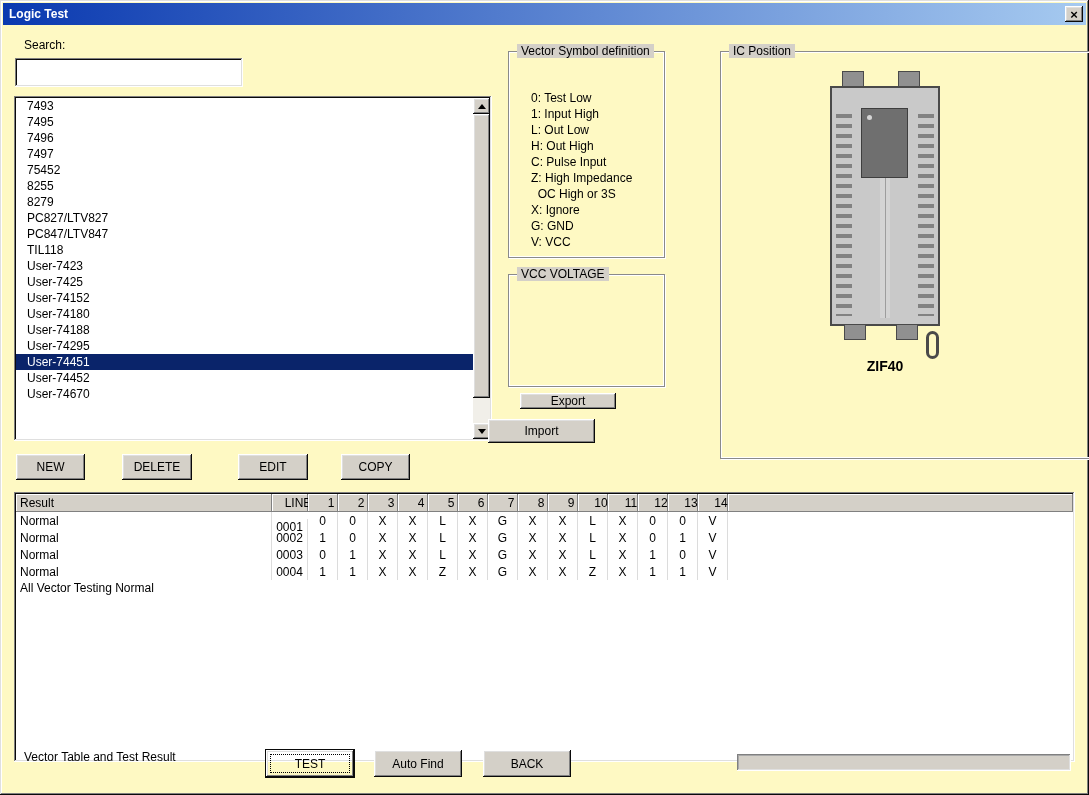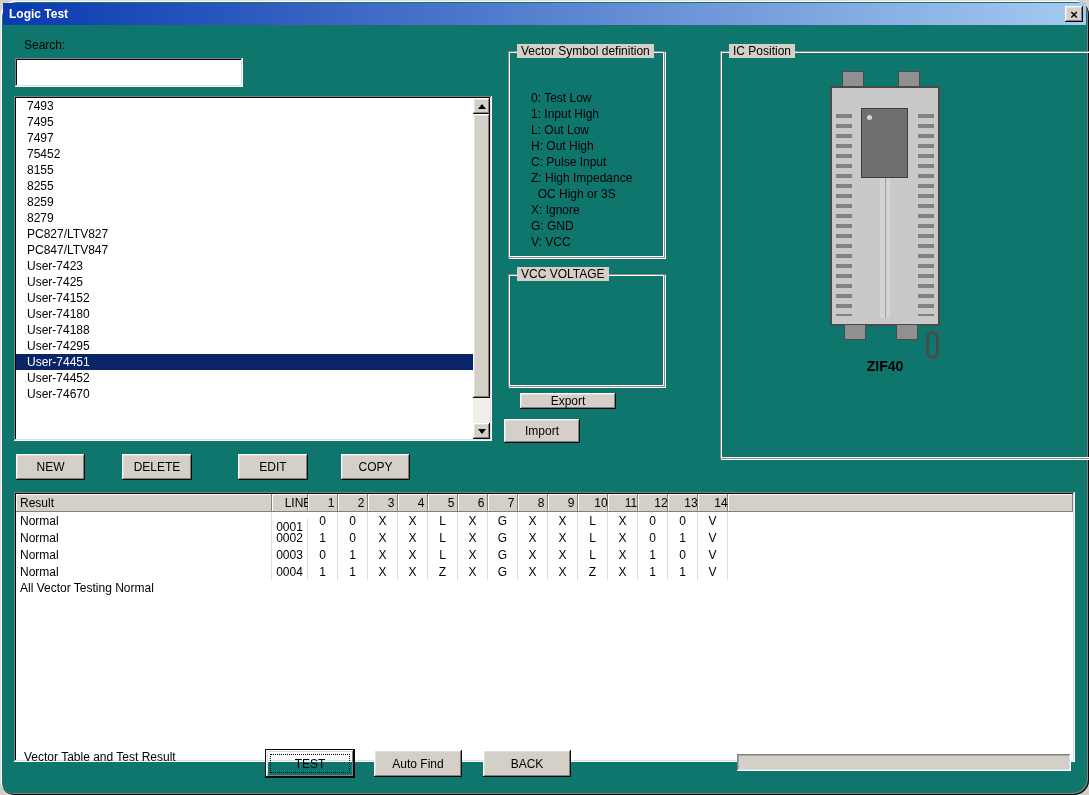--- a/index.html
+++ b/index.html
@@ -4,22 +4,22 @@
 <style>
   * { box-sizing: border-box; margin: 0; padding: 0; }
   html,body { width:1089px; height:795px; overflow:hidden; }
   body { font-family:"Liberation Sans", sans-serif; font-size:12px; color:#000; background:#d4d0c8; position:relative; }
 
   .bevel-out { background:#d4d0c8;
     box-shadow: inset -1px -1px 0 #0a0a0a, inset 1px 1px 0 #ffffff, inset -2px -2px 0 #808080, inset 2px 2px 0 #dfdfdf; }
   .bevel-in { background:#ffffff;
     box-shadow: inset -1px -1px 0 #ffffff, inset 1px 1px 0 #808080, inset -2px -2px 0 #dfdfdf, inset 2px 2px 0 #0a0a0a; }
 
-  .window { position:absolute; inset:0; background:#0f766e;
-    box-shadow: inset -1px -1px 0 #0a0a0a, inset 1px 1px 0 #dfdfdf, inset -2px -2px 0 #808080, inset 2px 2px 0 #ffffff; border-radius: 15px; }
+  .window { position:absolute; inset:0; background:#fef9c3;
+    box-shadow: inset -1px -1px 0 #0a0a0a, inset 1px 1px 0 #dfdfdf, inset -2px -2px 0 #808080, inset 2px 2px 0 #ffffff; }
 
   .titlebar { position:absolute; left:3px; top:3px; right:3px; height:22px;
     background:linear-gradient(to right,#0a39b0,#a6caf0);
     display:flex; align-items:center; padding-left:6px; }
   .titlebar .title { color:#fff; font-weight:bold; font-size:12px; }
   .close-btn { position:absolute; right:3px; top:3px; width:18px; height:16px;
     display:flex; align-items:center; justify-content:center; font-weight:bold; font-size:13px; line-height:1; cursor:default; }
 
   .static-label { position:absolute; white-space:nowrap; }
 
@@ -38,21 +38,21 @@
   .scroll-thumb { position:absolute; left:0; top:16px; width:17px; height:284px; }
   .tri-up { width:0; height:0; border-left:4px solid transparent; border-right:4px solid transparent; border-bottom:5px solid #000; }
   .tri-down { width:0; height:0; border-left:4px solid transparent; border-right:4px solid transparent; border-top:5px solid #000; }
 
   .btn { position:absolute; display:flex; align-items:center; justify-content:center; font-size:12px; cursor:default; }
   .btn-new { left:16px; top:454px; width:69px; height:26px; }
   .btn-delete { left:122px; top:454px; width:70px; height:26px; }
   .btn-edit { left:238px; top:454px; width:70px; height:26px; }
   .btn-copy { left:341px; top:454px; width:69px; height:26px; }
   .btn-export { left:520px; top:393px; width:96px; height:16px; }
-  .btn-import { left:504px; top:419px; width:76px; height:24px; }
+  .btn-import { left:488px; top:419px; width:107px; height:24px; }
   .btn-test { left:266px; top:750px; width:88px; height:27px;
     box-shadow: 0 0 0 1px #0a0a0a, inset -1px -1px 0 #0a0a0a, inset 1px 1px 0 #ffffff, inset -2px -2px 0 #808080, inset 2px 2px 0 #dfdfdf;
     outline:1px dotted #000; outline-offset:-5px; }
   .btn-autofind { left:374px; top:750px; width:88px; height:27px; }
   .btn-back { left:483px; top:750px; width:88px; height:27px; }
 
   .groupbox { position:absolute; border:1px solid #8a8a8a;
     box-shadow: 1px 1px 0 #ffffff, inset 1px 1px 0 #ffffff, inset -1px -1px 0 #ffffff; }
   .group-title { position:absolute; top:-8px; left:8px; background:#d4d0c8; padding:0 4px; font-size:12px; white-space:nowrap; }
 
@@ -111,28 +111,28 @@
     </div>
   </div>
 
   <div class="static-label" style="left:24px; top:38px;">Search:</div>
   <input class="search-input" type="text" value="" style="">
 
   <div class="listbox bevel-in">
     <div class="list-items">
         <div class="list-item">7493</div>
         <div class="list-item">7495</div>
+        <div class="list-item">7496</div>
         <div class="list-item">7497</div>
         <div class="list-item">75452</div>
-        <div class="list-item">8155</div>
         <div class="list-item">8255</div>
-        <div class="list-item">8259</div>
         <div class="list-item">8279</div>
         <div class="list-item">PC827/LTV827</div>
         <div class="list-item">PC847/LTV847</div>
+        <div class="list-item">TIL118</div>
         <div class="list-item">User-7423</div>
         <div class="list-item">User-7425</div>
         <div class="list-item">User-74152</div>
         <div class="list-item">User-74180</div>
         <div class="list-item">User-74188</div>
         <div class="list-item">User-74295</div>
         <div class="list-item selected">User-74451</div>
         <div class="list-item">User-74452</div>
         <div class="list-item">User-74670</div>
       </div>

